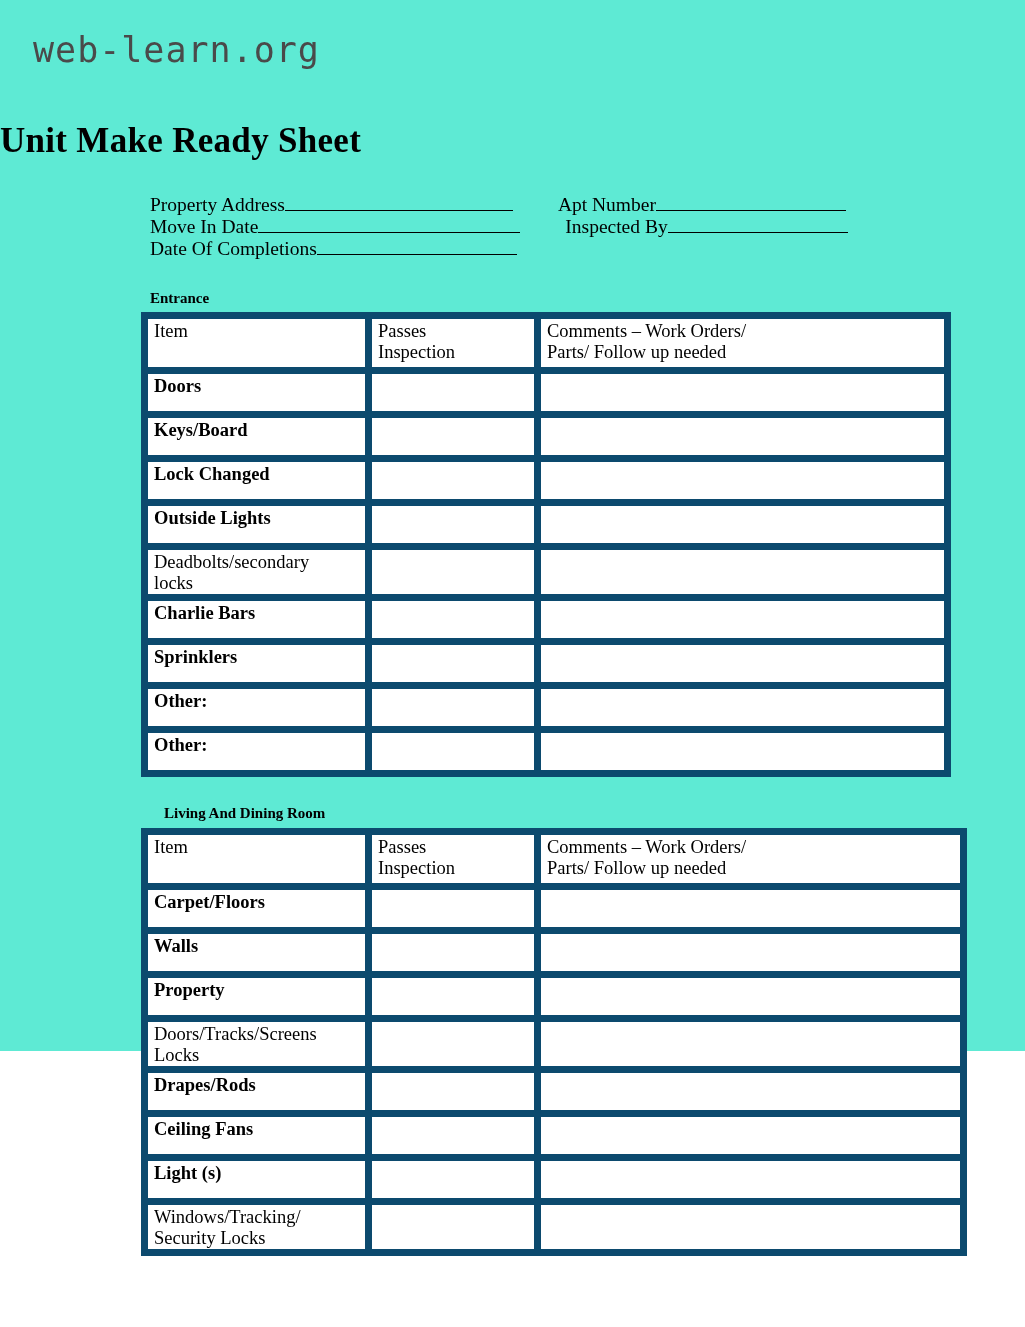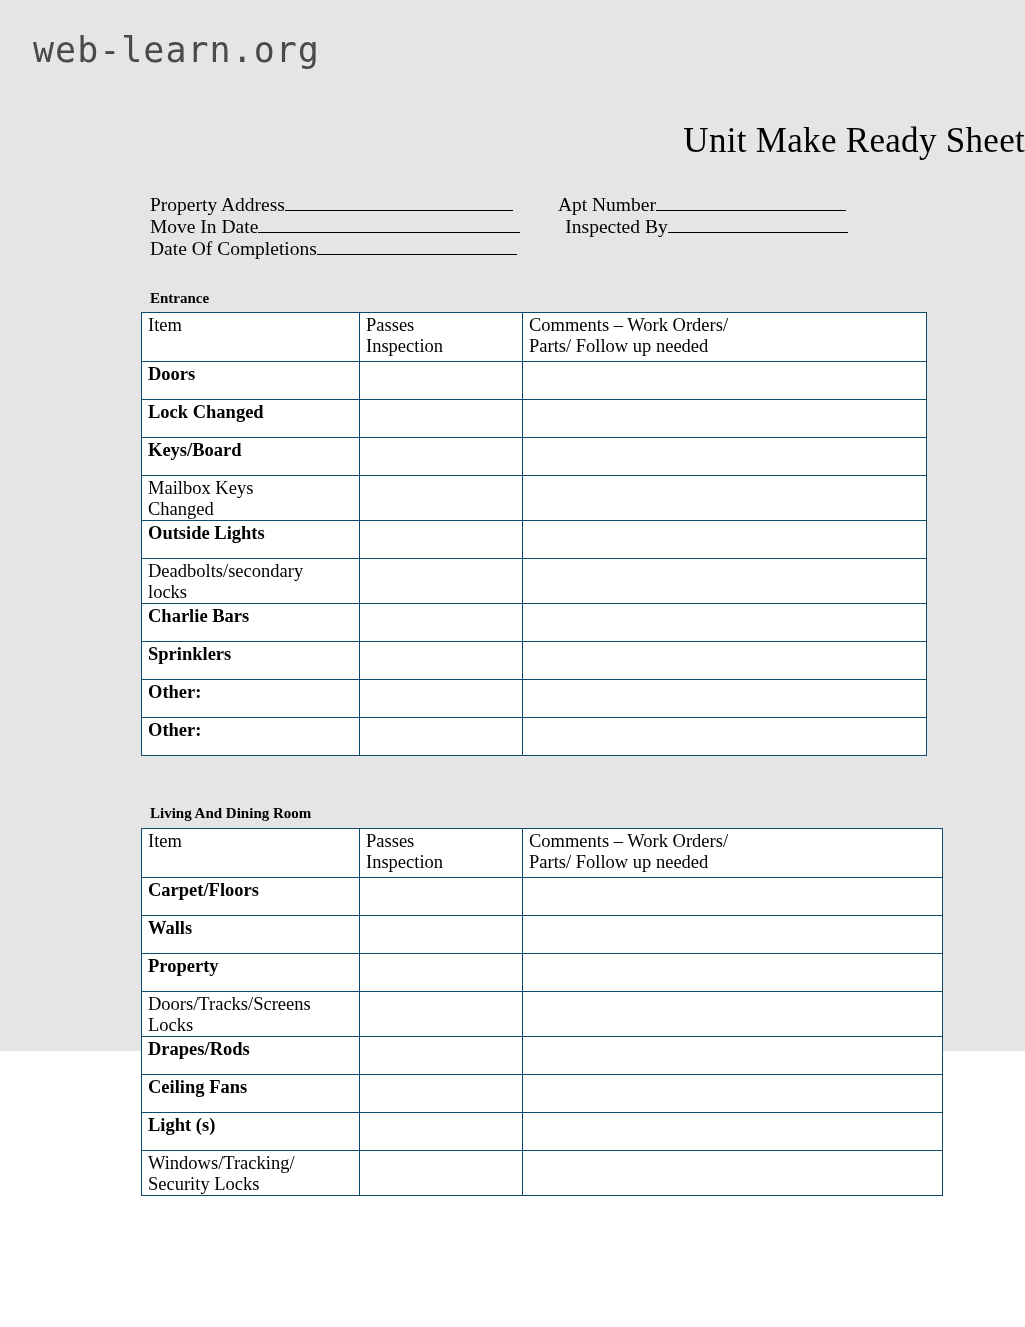--- a/index.html
+++ b/index.html
@@ -13,21 +13,21 @@
     position: relative;
     font-family: "Liberation Serif", "DejaVu Serif", serif;
     color: #000000;
     overflow: hidden;
   }
 
   .page {
     position: relative;
     width: 1025px;
     height: 1051px;
-    background: #e5e5e5;
+    background: #5eead4;
   }
 
   
   .watermark {
     position: absolute;
     left: 33px;
     top: 33px;
     font-family: "DejaVu Sans Mono", "Liberation Mono", monospace;
     font-size: 35px;
     letter-spacing: 1px;
@@ -35,23 +35,23 @@
     white-space: nowrap;
     line-height: 1;
   }
 
   
   .doc-title {
     position: absolute;
     left: 0;
     top: 122px;
     width: 1025px;
-    text-align: right;
+    text-align: left;
     font-size: 35px;
-    font-weight: normal;
+    font-weight: bold;
     letter-spacing: 0.3px;
     line-height: 1.1;
   }
 
   
   .form-block {
     position: absolute;
     left: 150px;
     top: 194px;
     width: 760px;
@@ -86,32 +86,32 @@
 
   
   .section-heading {
     position: absolute;
     font-size: 15px;
     font-weight: bold;
     line-height: 1.1;
     white-space: nowrap;
   }
   #heading-entrance { left: 150px; top: 290px; }
-  #heading-living   { left: 150px; top: 805px; }
+  #heading-living   { left: 164px; top: 805px; }
 
   
   table.sheet {
     position: absolute;
     border-collapse: collapse;
     table-layout: fixed;
     font-size: 18.5px;
     line-height: 21px;
   }
   table.sheet td {
-    border: 1px solid #0c4a6e;
+    border: 7px solid #0c4a6e;
     vertical-align: top;
     padding: 2px 5px 0 6px;
     background: #ffffff;
   }
   table.sheet td.c-item { width: 206px; }
   table.sheet td.c-pass { width: 151px; }
 
   #table-entrance {
     left: 141px;
     top: 312px;
@@ -189,37 +189,29 @@
       </tr>
       <tr class="one">
         <td class="c-item">
             <span class="cell-line">Doors</span>
           </td>
         <td class="c-pass"></td>
         <td class="c-comm"></td>
       </tr>
       <tr class="one">
         <td class="c-item">
+            <span class="cell-line">Keys/Board</span>
+          </td>
+        <td class="c-pass"></td>
+        <td class="c-comm"></td>
+      </tr>
+      <tr class="one">
+        <td class="c-item">
             <span class="cell-line">Lock Changed</span>
           </td>
-        <td class="c-pass"></td>
-        <td class="c-comm"></td>
-      </tr>
-      <tr class="one">
-        <td class="c-item">
-            <span class="cell-line">Keys/Board</span>
-          </td>
-        <td class="c-pass"></td>
-        <td class="c-comm"></td>
-      </tr>
-      <tr class="two">
-        <td class="c-item">
-          <span class="cell-line">Mailbox Keys</span>
-          <span class="cell-line">Changed</span>
-        </td>
         <td class="c-pass"></td>
         <td class="c-comm"></td>
       </tr>
       <tr class="one">
         <td class="c-item">
             <span class="cell-line">Outside Lights</span>
           </td>
         <td class="c-pass"></td>
         <td class="c-comm"></td>
       </tr>

